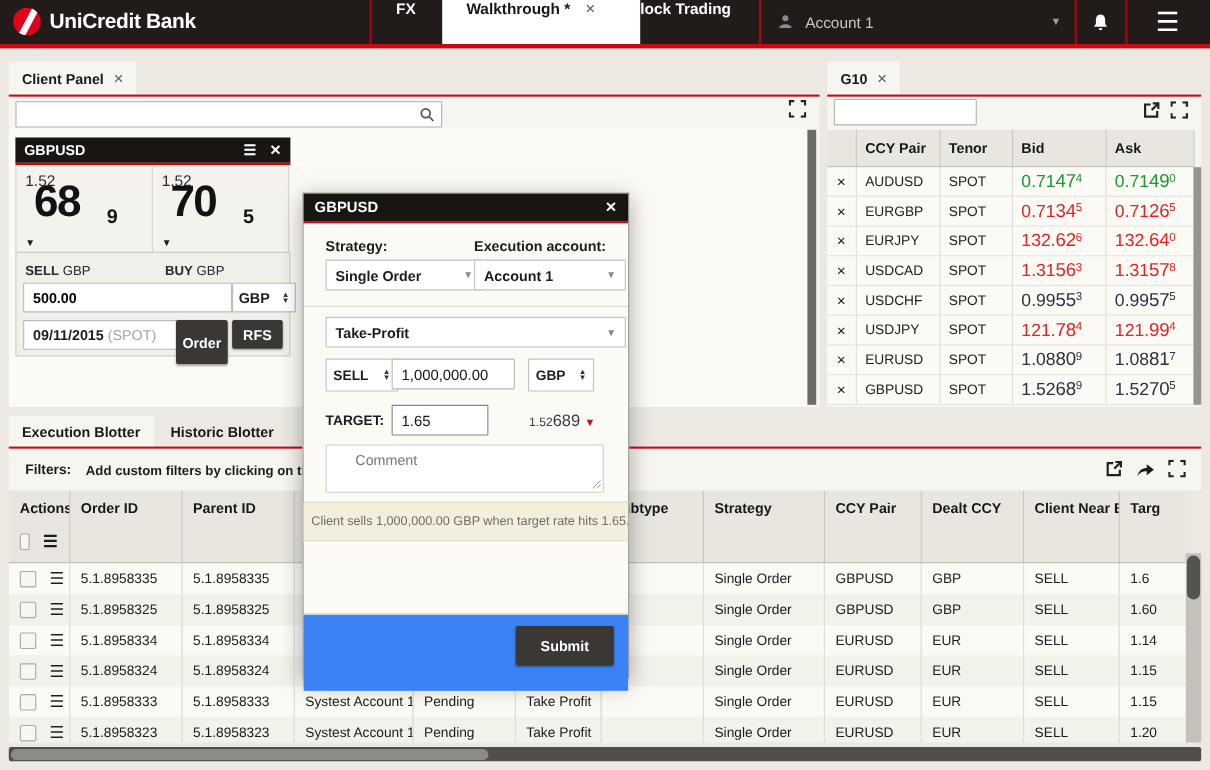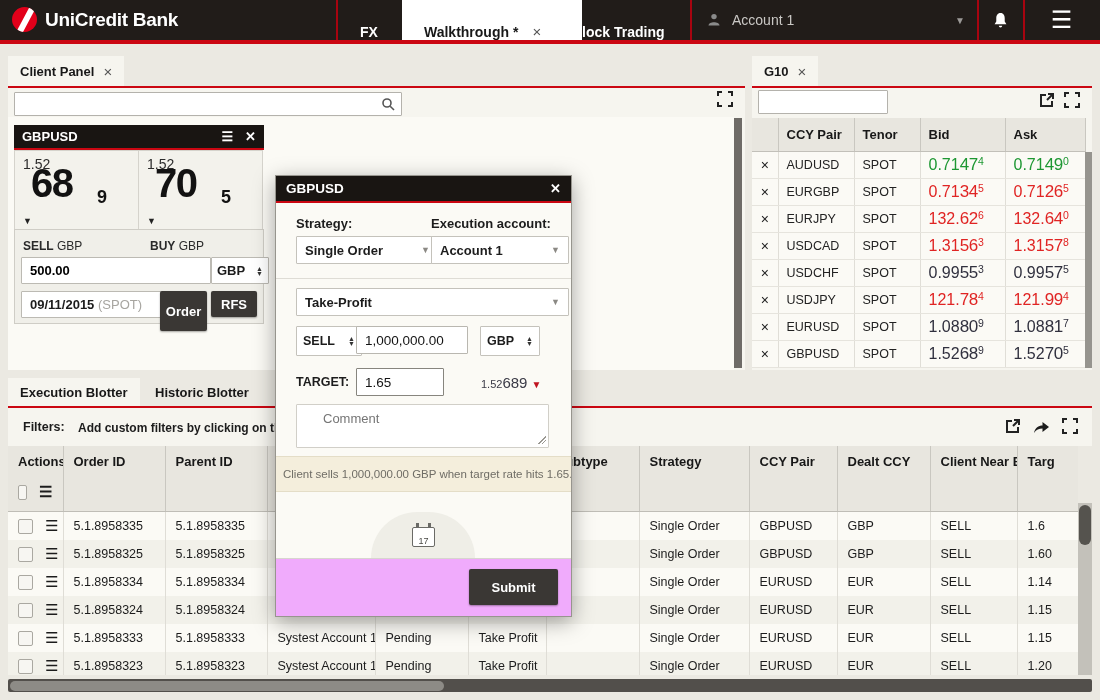--- a/index.html
+++ b/index.html
@@ -6,21 +6,21 @@
   #stage{position:relative;width:1100px;height:700px;background:#ebe9e2;overflow:hidden;
          font-family:"Liberation Sans",sans-serif;color:#1c1c1c;}
   
   .topbar{position:absolute;left:0;top:0;width:1100px;height:40px;background:#211c19;}
   .accent{position:absolute;left:0;top:40px;width:1100px;height:4px;background:#cb0712;}
   .brand{position:absolute;left:12px;top:7px;display:flex;align-items:center;gap:8px;}
   .logo{width:25px;height:25px;border-radius:50%;background:#e2001a;position:relative;overflow:hidden;}
   .logo::after{content:"";position:absolute;left:11px;top:-4px;width:6px;height:34px;background:#fff;transform:rotate(28deg);}
   .brandtxt{color:#fff;font-size:19px;font-weight:bold;letter-spacing:-0.3px;}
   .vsep{position:absolute;top:0;width:2px;height:40px;background:#a80410;}
-  .toptab{position:absolute;top:0;height:40px;display:flex;align-items:flex-end;font-weight:bold;font-size:14px;color:#fff;}
+  .toptab{position:absolute;top:0;height:40px;display:flex;align-items:flex-start;font-weight:bold;font-size:14px;color:#fff;}
   .toptab.white{background:#fff;color:#181818;}
   .tclose{font-weight:normal;color:#555;font-size:15px;margin-left:14px;}
   .acct{position:absolute;top:0;left:690px;width:287px;height:40px;display:flex;align-items:center;color:#c9c7c4;font-size:14px;}
   .caret{color:#9b9997;font-size:10px;}
   .bellwrap{position:absolute;left:977px;top:0;width:46px;height:40px;display:flex;align-items:center;justify-content:center;}
   .burger{position:absolute;left:1023px;top:0;width:77px;height:40px;display:flex;align-items:center;justify-content:center;color:#fff;font-size:24px;}
   
   .ptab{position:absolute;top:56px;height:30px;background:#f6f5ef;display:flex;align-items:center;
         padding:0 12px;font-weight:bold;font-size:13px;color:#181818;gap:9px;}
   .rule{position:absolute;height:2px;background:#cb0712;}
@@ -98,21 +98,21 @@
   .chandle{position:absolute;left:262px;top:260px;width:8px;height:8px;
            background:linear-gradient(135deg,transparent 50%,#9a9892 50%,#9a9892 58%,transparent 58%,transparent 72%,#9a9892 72%,#9a9892 80%,transparent 80%);}
   .msummary{position:absolute;left:0;top:280px;width:295px;height:36px;background:#f4eedc;border-top:1px solid #e4ddc7;
             border-bottom:1px solid #e4ddc7;display:flex;align-items:center;box-sizing:border-box;}
   .msummary span{font-size:11.5px;color:#6f6d66;white-space:nowrap;overflow:hidden;padding:0 7px;}
   .dome{position:absolute;left:95px;top:336px;width:104px;height:46px;background:#efeee7;border-radius:52px 52px 0 0;}
   .calicon{position:absolute;left:41px;top:15px;width:21px;height:18px;background:#fff;border:1.5px solid #6a6a66;border-radius:2px;
            font-size:9px;color:#4a4a46;display:flex;align-items:flex-end;justify-content:center;}
   .calicon::before,.calicon::after{content:"";position:absolute;top:-5px;width:3px;height:5px;background:#6a6a66;}
   .calicon::before{left:3px;} .calicon::after{right:3px;}
-  .mfooter{position:absolute;left:0;top:382px;width:295px;height:58px;background:#f0abfc;border-top:1px solid #d7d5ce;box-sizing:border-box;}
+  .mfooter{position:absolute;left:0;top:382px;width:295px;height:70px;background:#3b82f6;border-top:1px solid #d7d5ce;box-sizing:border-box;}
   .submit{position:absolute;left:193px;top:10px;width:89px;height:36px;}
   
   .icon{display:inline-flex;align-items:center;justify-content:center;}
 </style>
 </head>
 <body>
 
 <div id="stage">
 
   <div class="topbar">
@@ -530,25 +530,20 @@
       <span class="rp">1.52</span><span class="rb">689</span><span class="rc">▼</span>
     </span>
 
     <textarea class="mcomment" placeholder="Comment" style=""></textarea>
     <div class="chandle"></div>
 
     <div class="msummary">
       <span>Client sells 1,000,000.00 GBP when target rate hits 1.65.</span>
     </div>
 
-    <div class="dome">
-      <div class="calicon">
-          <span>17</span>
-        </div>
-    </div>
     <div class="mfooter">
       <div class="darkbtn submit">
           <span>Submit</span>
         </div>
     </div>
   </div>
 
 </div>
 
 </body></html>

